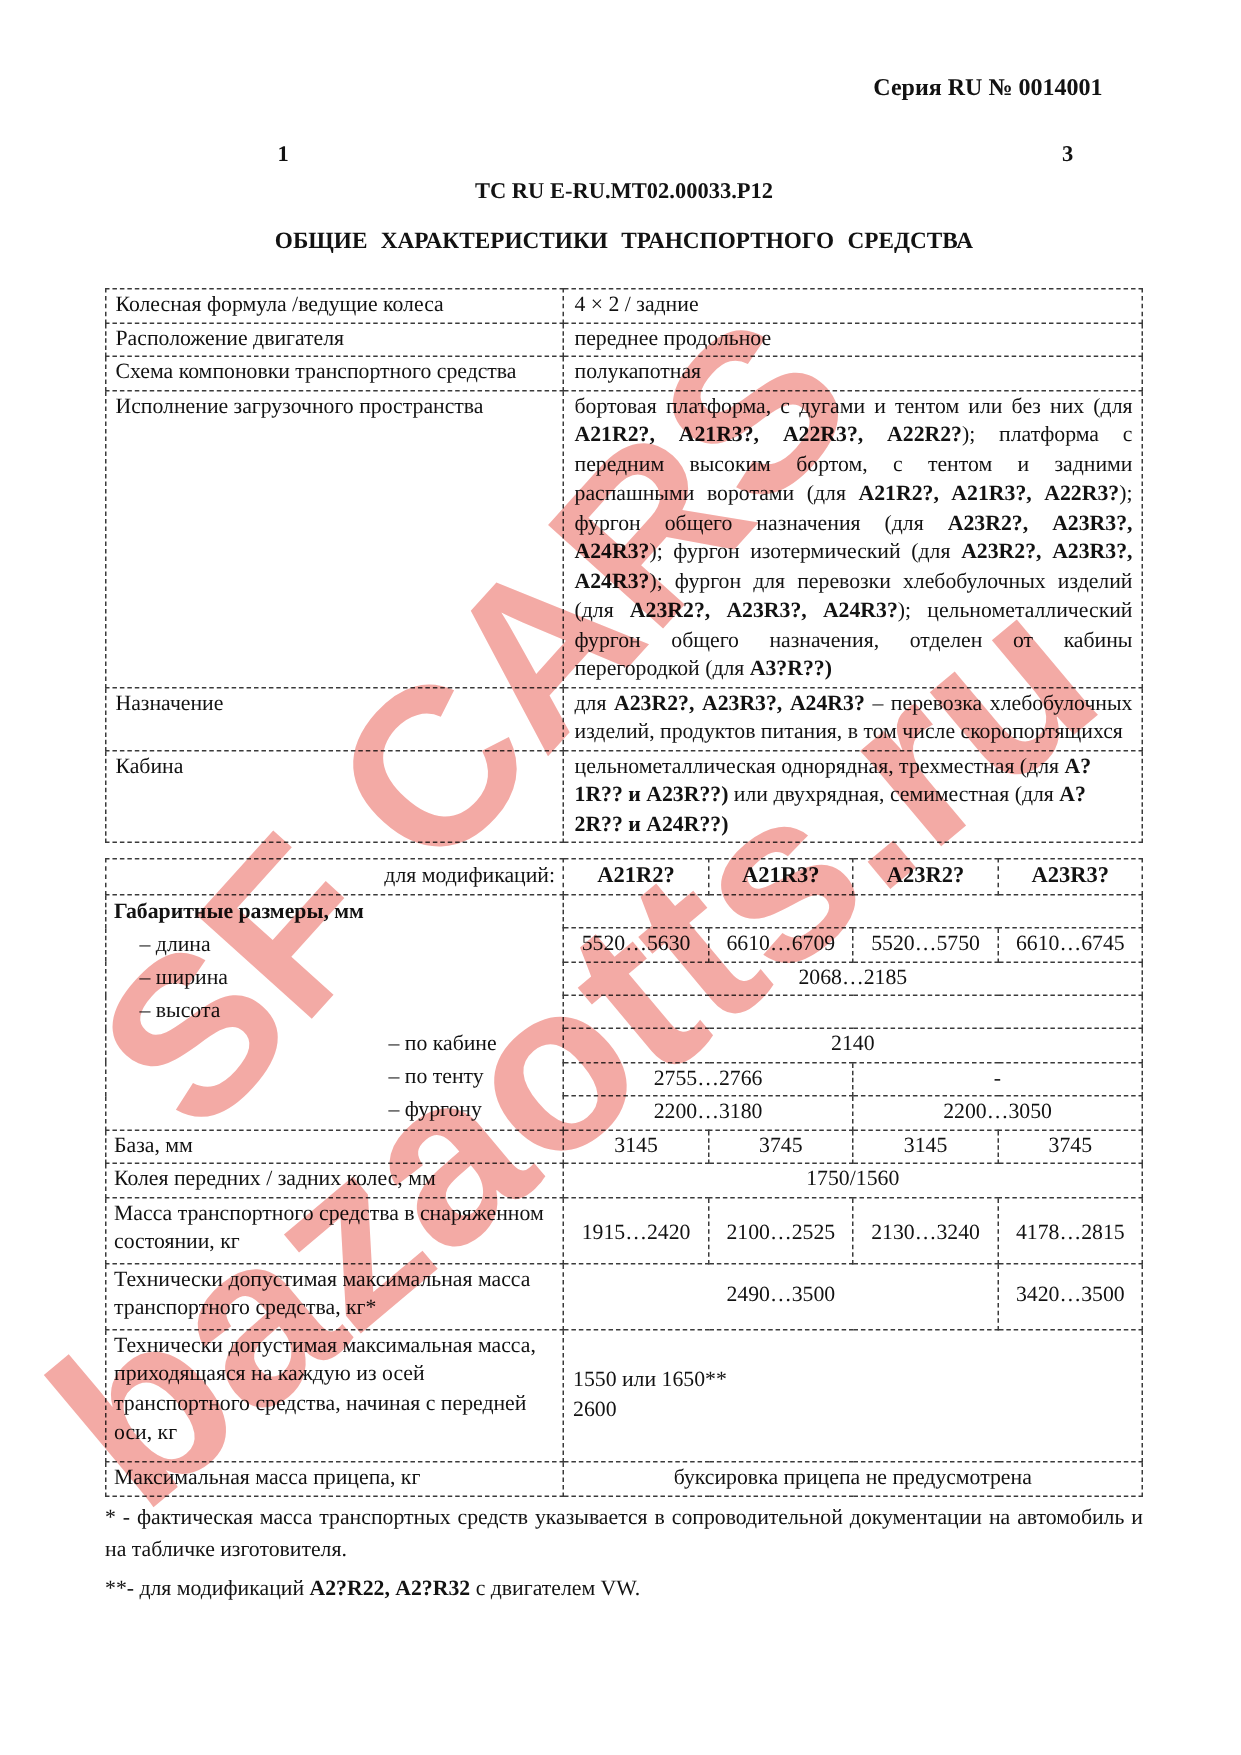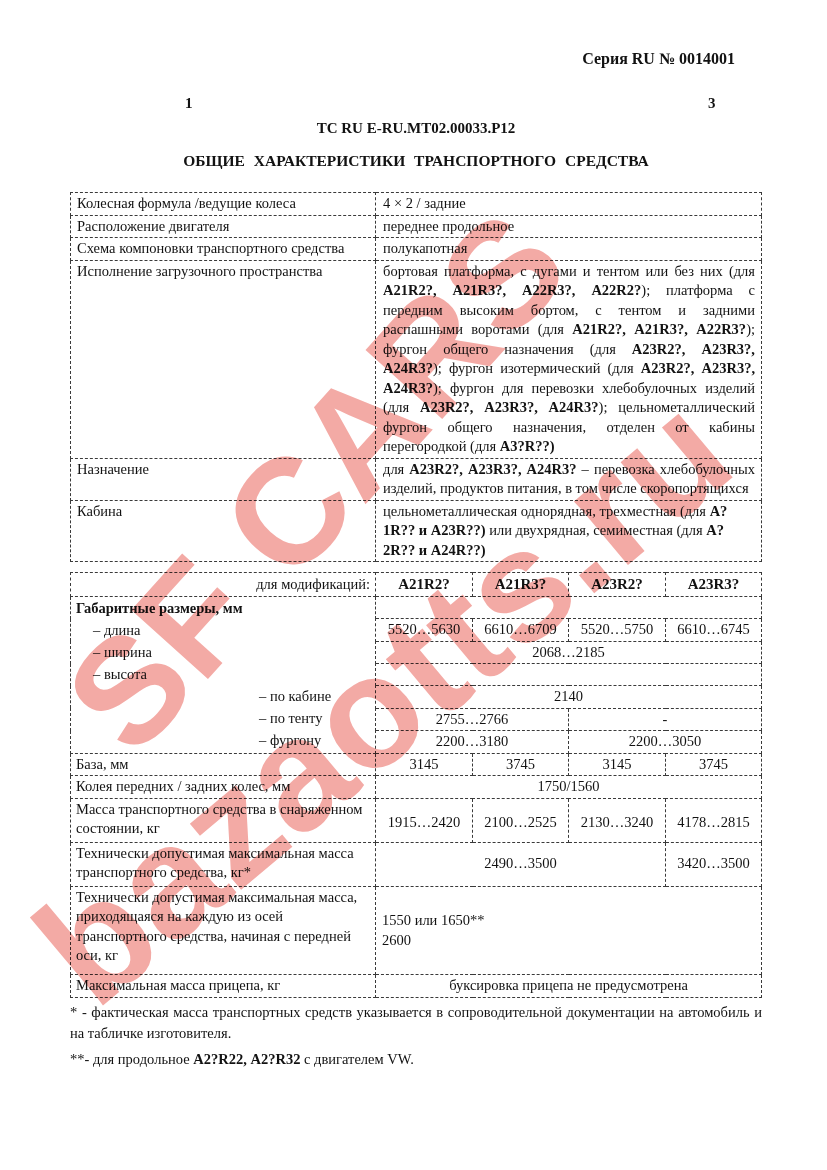--- a/index.html
+++ b/index.html
@@ -182,16 +182,16 @@
           </td>
         </tr>
         <tr class="h23">
           <td class="lab">Максимальная масса прицепа, кг</td>
           <td class="v" colspan="4">буксировка прицепа не предусмотрена</td>
         </tr>
       </tbody>
     </table>
 
     <div class="fn just">* -  фактическая масса транспортных средств указывается в сопроводительной документации на автомобиль и на табличке изготовителя.</div>
-    <div class="fn"><span>**- для продольное </span><span class="b">А2?R22, А2?R32</span><span> с двигателем VW.</span></div>
+    <div class="fn"><span>**- для модификаций </span><span class="b">А2?R22, А2?R32</span><span> с двигателем VW.</span></div>
 
   </div>
 </div>
 
 </body></html>

